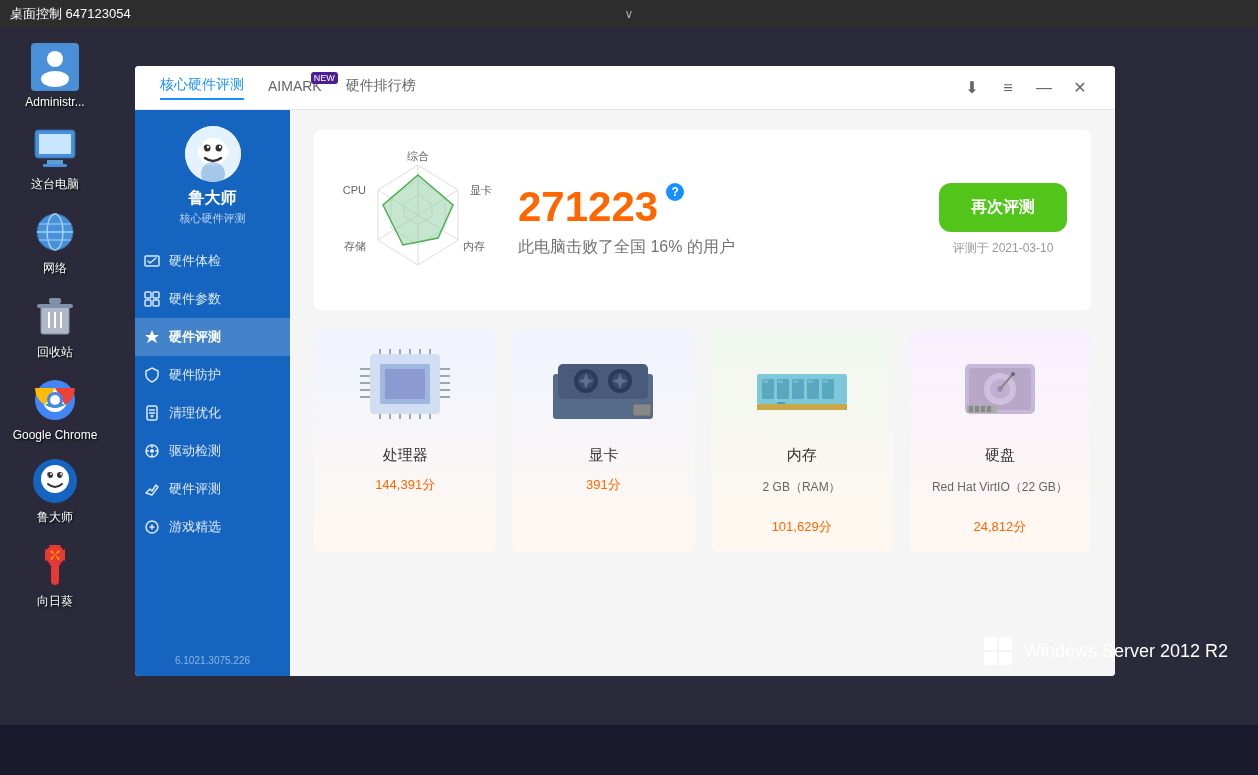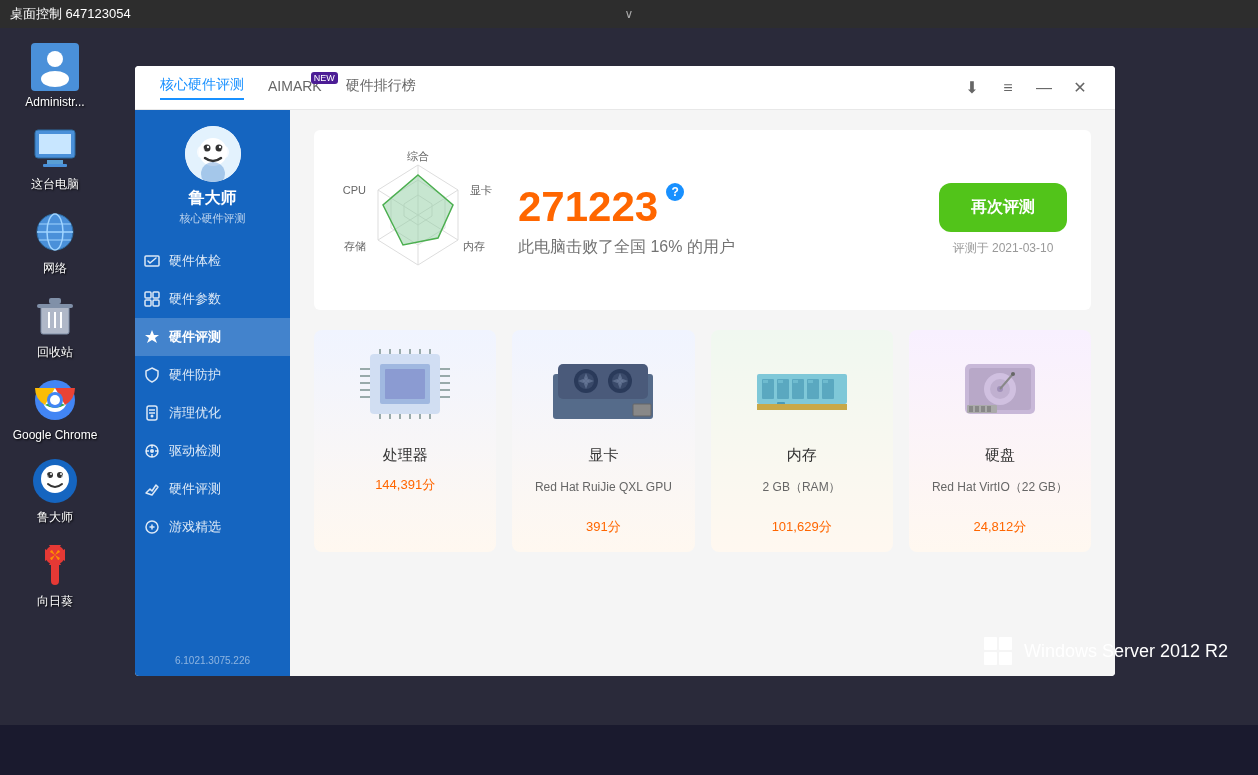--- a/index.html
+++ b/index.html
@@ -708,21 +708,20 @@
                 <path d="M30 32 L35 30 L38 32 L35 34 Z" fill="#6a7a9a" opacity="0.7"></path>
                 <path d="M72 24 L74 29 L72 32 L70 29 Z" fill="#6a7a9a" opacity="0.7"></path>
                 <path d="M80 32 L75 34 L72 32 L75 30 Z" fill="#6a7a9a" opacity="0.7"></path>
                 <path d="M72 40 L70 35 L72 32 L74 35 Z" fill="#6a7a9a" opacity="0.7"></path>
                 <path d="M64 32 L69 30 L72 32 L69 34 Z" fill="#6a7a9a" opacity="0.7"></path>
 
                 <rect x="85" y="55" width="18" height="12" rx="1" fill="#888" stroke="#666" stroke-width="1"></rect>
               </svg>
             </div>
             <div class="hw-card-title">显卡</div>
-            <div class="hw-card-desc">Red Hat RuiJie QXL GPU</div>
             <div class="hw-card-score">
               <span>391</span><span>分</span>
             </div>
           </div>
 
           <div class="hw-card" style="background: linear-gradient(to bottom, #f0f8f0, #fff8f0);">
             <div class="hw-card-img">
               <svg width="110" height="85" viewBox="0 0 110 85">
 
                 <rect x="10" y="25" width="90" height="30" rx="2" fill="#7fc8d8"></rect>

